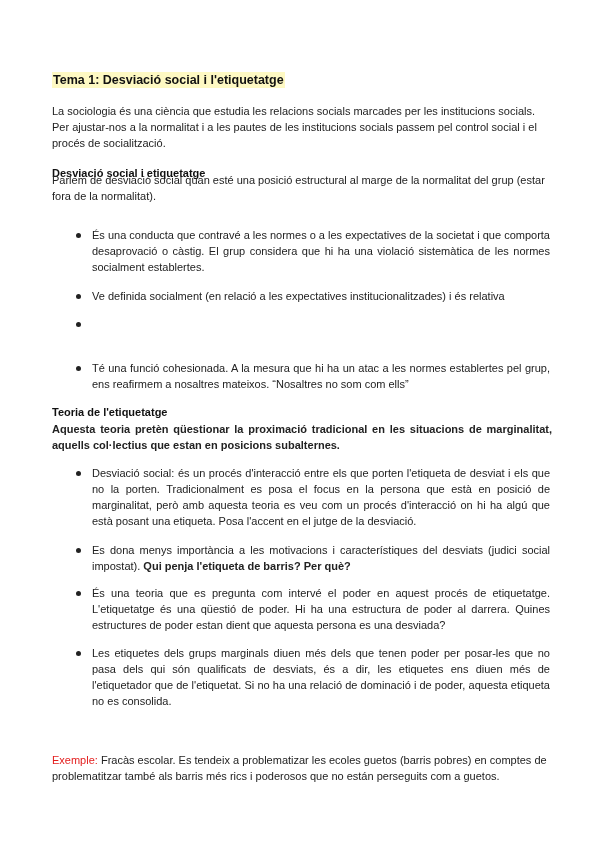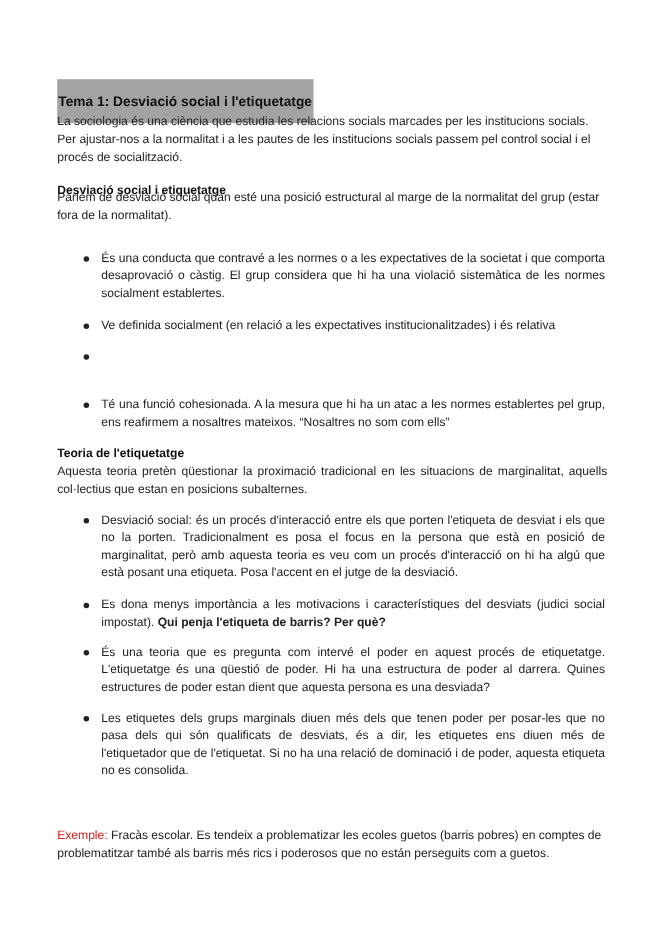--- a/index.html
+++ b/index.html
@@ -1,22 +1,22 @@
 <!DOCTYPE html>
 <html><head>
 <meta charset="utf-8">
 <style>
   html, body { margin: 0; padding: 0; background: #ffffff; }
   body { width: 600px; height: 848px; position: relative; overflow: hidden;
          font-family: "Liberation Sans", sans-serif; color: #222; }
   .page { position: absolute; left: 52px; top: 0; width: 500px; }
   .title { position: absolute; top: 72px; left: 0; font-weight: bold; font-size: 12.5px;
-           background: #a3a3a3; padding: 12px 1px; line-height: 16px; color: #111; }
+           background: #fef9c3; padding: 0 1px; line-height: 16px; color: #111; }
   .para { position: absolute; left: 0; width: 500px; font-size: 11px; line-height: 16px; margin: 0; }
-  .para.justify { text-align: justify; }
+  .para.justify { text-align: justify; font-weight: bold; }
   .heading { position: absolute; left: 0; font-weight: bold; font-size: 11px; line-height: 16px; color: #111; }
   ul { list-style: none; margin: 0; padding: 0; }
   .bullet { position: absolute; left: 40px; width: 458px; font-size: 11px; line-height: 16px; text-align: justify; }
   .bullet .dot { position: absolute; left: -16px; top: 6px; width: 5px; height: 5px; border-radius: 50%; background: #222; }
   .bold { font-weight: bold; }
   .red { color: #e31c1c; }
 </style>
 </head>
 <body>
 

